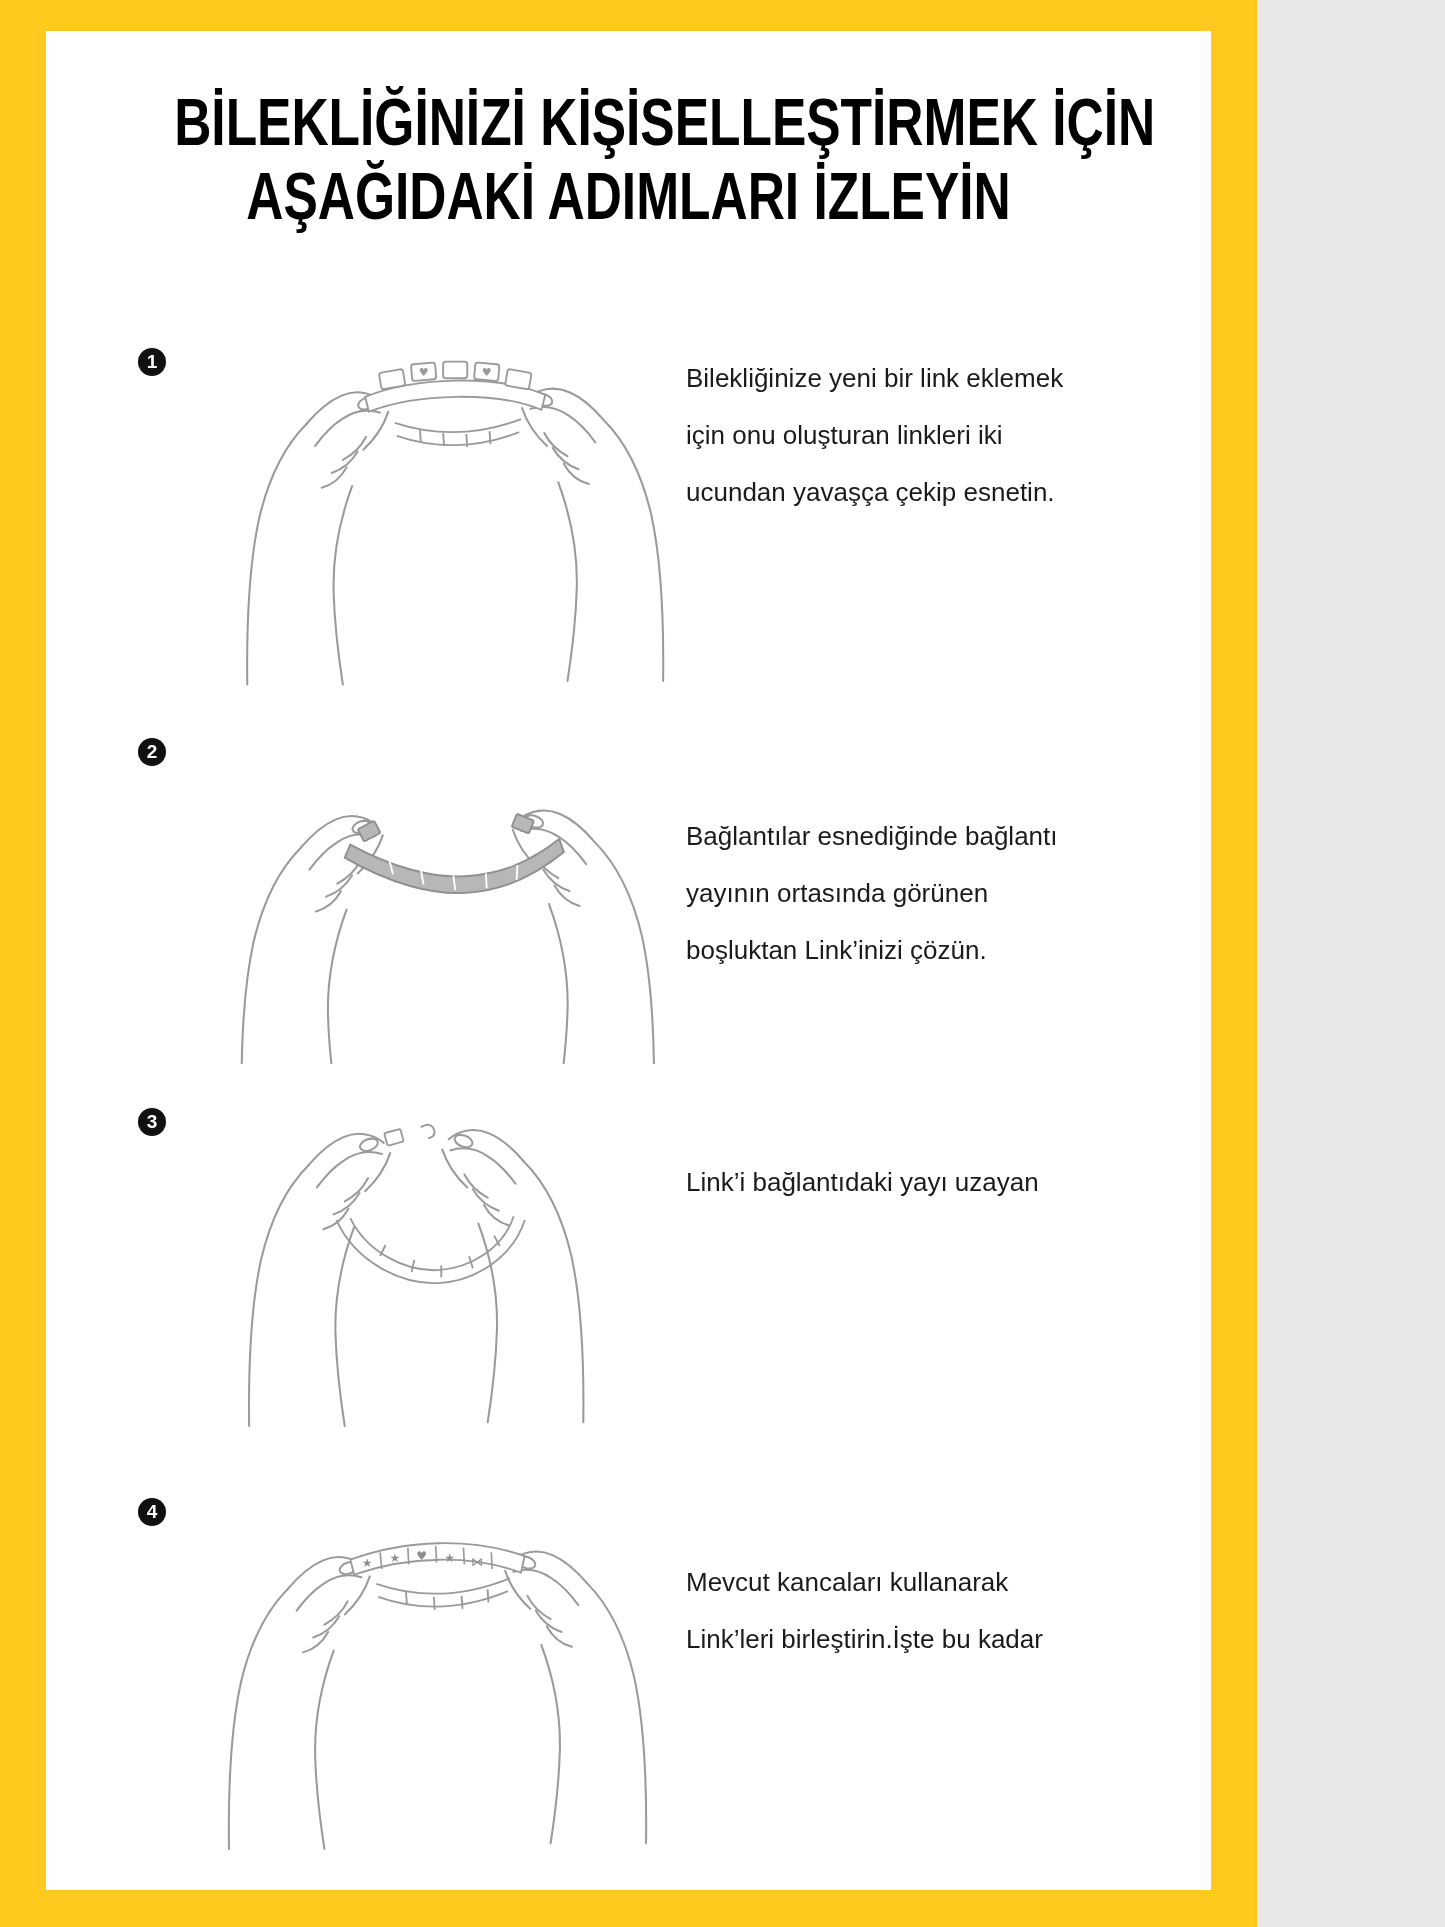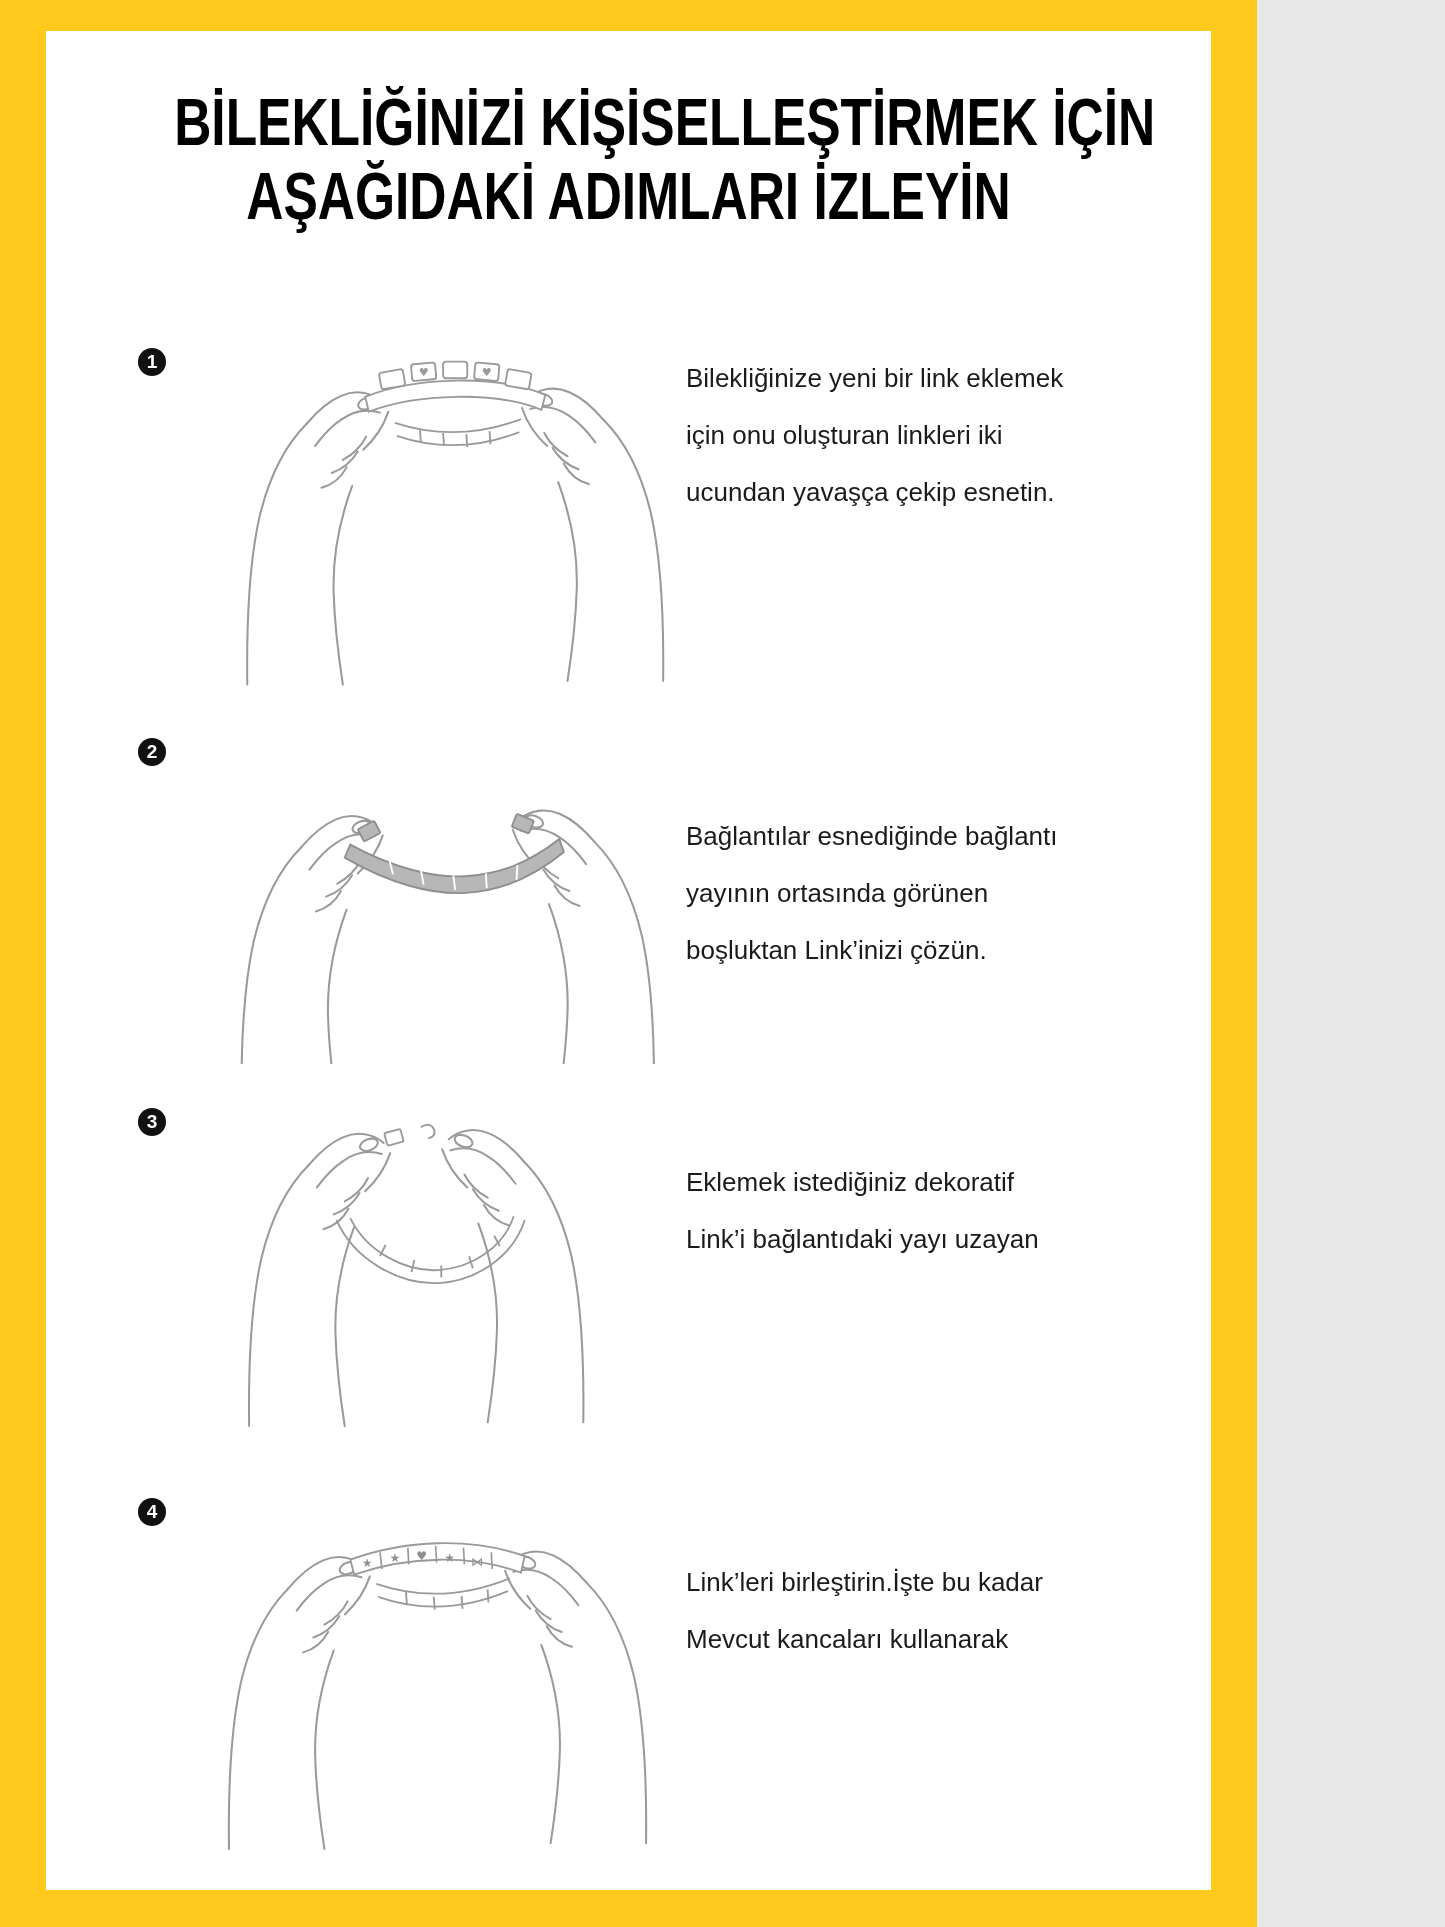--- a/index.html
+++ b/index.html
@@ -142,21 +142,20 @@
           <path d="M 220 138 C 238 175 280 196 315 194 C 350 192 385 170 396 136"></path>
           <line x1="252" y1="179" x2="258" y2="167"></line>
           <line x1="286" y1="196" x2="289" y2="183"></line>
           <line x1="318" y1="202" x2="318" y2="189"></line>
           <line x1="352" y1="192" x2="348" y2="179"></line>
           <line x1="381" y1="168" x2="375" y2="157"></line>
         </g>
       </svg>
     </div>
     <div class="step-text">
-      <div>Eklemek istediğiniz dekoratif</div>
       <div>Link’i bağlantıdaki yayı uzayan</div>
     </div>
   </div>
 
   <div class="step-row row-4">
     <div class="badge">4</div>
     <div class="step-illo">
       <svg width="520" height="380" viewBox="0 0 560 410">
         <use href="#handL" transform="translate(228,98)"></use>
         <use href="#handL" transform="translate(400,92) scale(-1,1)"></use>
@@ -181,18 +180,18 @@
           <path d="M 248 112 Q 318 136 392 106"></path>
           <path d="M 250 126 Q 318 150 390 120"></path>
           <line x1="280" y1="121" x2="281" y2="135"></line>
           <line x1="310" y1="126" x2="311" y2="140"></line>
           <line x1="340" y1="125" x2="341" y2="139"></line>
           <line x1="368" y1="118" x2="369" y2="132"></line>
         </g>
       </svg>
     </div>
     <div class="step-text">
+      <div>Mevcut kancaları kullanarak</div>
       <div>Link’leri birleştirin.İşte bu kadar</div>
-      <div>Mevcut kancaları kullanarak</div>
     </div>
   </div>
 
 </div>
 
 </body></html>

